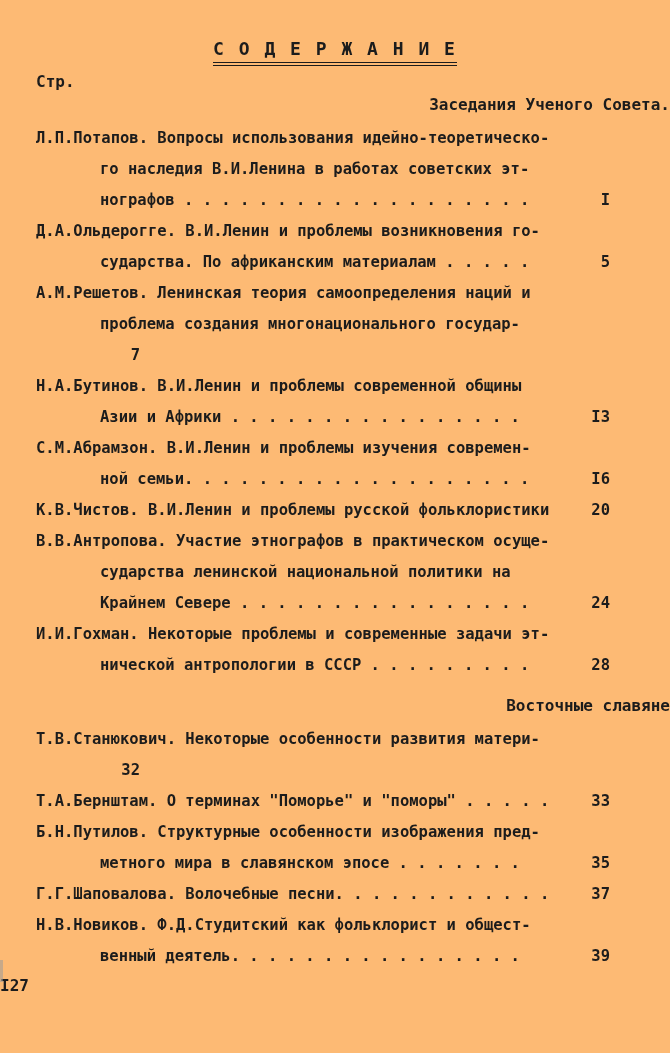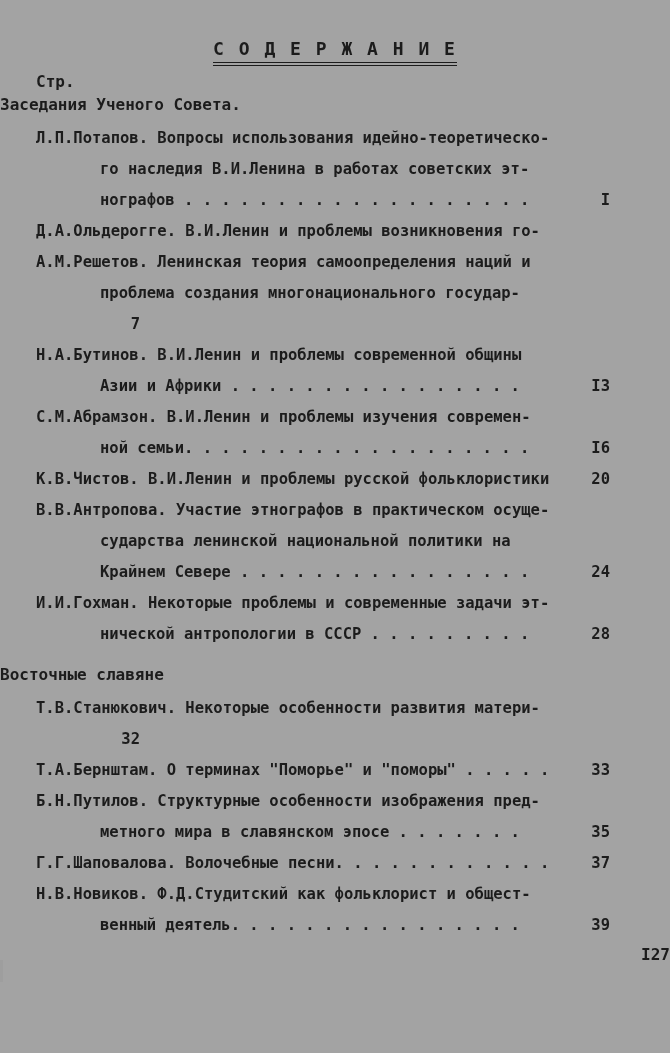--- a/index.html
+++ b/index.html
@@ -5,21 +5,21 @@
   html, body {
     margin: 0;
     padding: 0;
     background: #ffffff;
   }
   .page {
     position: relative;
     width: 670px;
     height: 1053px;
     box-sizing: border-box;
-    background: #a3a3a3;
+    background: #fdba74;
     padding: 38px 60px 0 36px;
     font-family: "DejaVu Sans Mono", "Liberation Mono", monospace;
     font-weight: bold;
     color: #1c1c1c;
     overflow: hidden;
   }
   .toc-title {
     text-align: center;
     font-size: 18px;
     letter-spacing: 2px;
@@ -31,21 +31,21 @@
     border-bottom: 4px double #1c1c1c;
   }
   .page-col-header {
     text-align: left;
     font-size: 16px;
     margin-top: 5px;
     padding-right: 8px;
     line-height: 22px;
   }
   .section-heading {
-    text-align: left;
+    text-align: right;
     font-size: 16px;
     line-height: 24px;
     margin: 13px -60px 6px -36px;
   }
   #toc-list .section-heading:first-child {
     margin-top: 0;
   }
   .toc-line {
     display: flex;
     align-items: flex-start;
@@ -61,21 +61,21 @@
     padding-left: 64px;
   }
   .toc-line .page-num {
     flex: 0 0 auto;
     min-width: 40px;
     text-align: right;
     font-size: 15.5px;
   }
   .footer-page-number {
     margin: 4px -60px 12px -36px;
-    text-align: right;
+    text-align: left;
     font-size: 16px;
   }
   
   .scan-edge {
     position: absolute;
     left: 0;
     top: 960px;
     width: 3px;
     height: 22px;
     background: #9a9a9a;
@@ -90,20 +90,21 @@
     <span class="underline">С О Д Е Р Ж А Н И Е</span>
   </div>
   <div class="page-col-header">Стр.</div>
 
   <div id="toc-list">
       <div class="section-heading">Заседания Ученого Совета.</div>
       <div class="toc-line"><span class="line-text">Л.П.Потапов. Вопросы использования идейно-теоретическо-</span><span class="page-num"></span></div>
       <div class="toc-line cont"><span class="line-text">го наследия В.И.Ленина в работах советских эт-</span><span class="page-num"></span></div>
       <div class="toc-line cont"><span class="line-text">нографов . . . . . . . . . . . . . . . . . . .</span><span class="page-num">I</span></div>
       <div class="toc-line"><span class="line-text">Д.А.Ольдерогге. В.И.Ленин и проблемы возникновения го-</span><span class="page-num"></span></div>
+      <div class="toc-line cont"><span class="line-text">сударства. По африканским материалам . . . . .</span><span class="page-num">5</span></div>
       <div class="toc-line"><span class="line-text">А.М.Решетов. Ленинская теория самоопределения наций и</span><span class="page-num"></span></div>
       <div class="toc-line cont"><span class="line-text">проблема создания многонационального государ-</span><span class="page-num"></span></div>
       <div class="toc-line cont"><span class="page-num">7</span></div>
       <div class="toc-line"><span class="line-text">Н.А.Бутинов. В.И.Ленин и проблемы современной общины</span><span class="page-num"></span></div>
       <div class="toc-line cont"><span class="line-text">Азии и Африки . . . . . . . . . . . . . . . .</span><span class="page-num">I3</span></div>
       <div class="toc-line"><span class="line-text">С.М.Абрамзон. В.И.Ленин и проблемы изучения современ-</span><span class="page-num"></span></div>
       <div class="toc-line cont"><span class="line-text">ной семьи. . . . . . . . . . . . . . . . . . .</span><span class="page-num">I6</span></div>
       <div class="toc-line"><span class="line-text">К.В.Чистов. В.И.Ленин и проблемы русской фольклористики</span><span class="page-num">20</span></div>
       <div class="toc-line"><span class="line-text">В.В.Антропова. Участие этнографов в практическом осуще-</span><span class="page-num"></span></div>
       <div class="toc-line cont"><span class="line-text">сударства ленинской национальной политики на</span><span class="page-num"></span></div>

